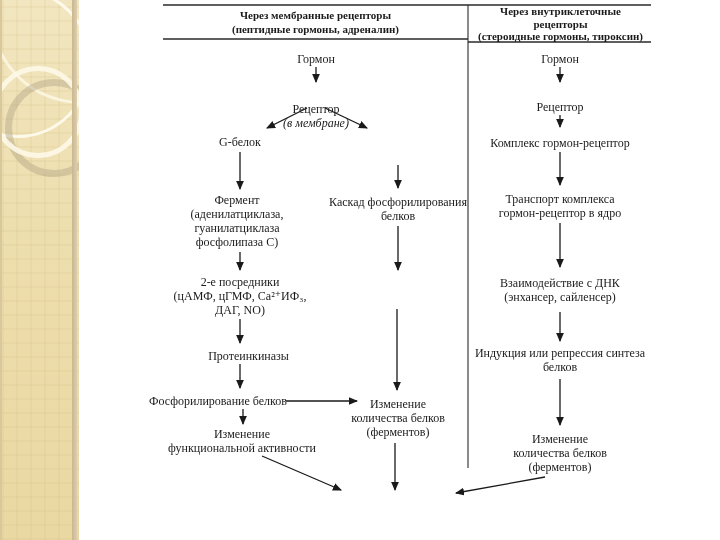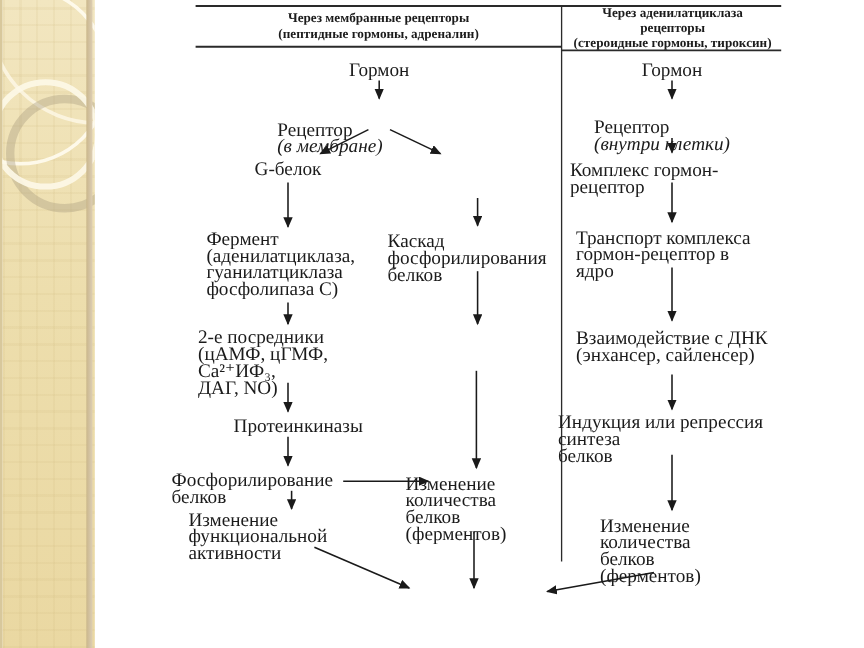--- a/index.html
+++ b/index.html
@@ -19,22 +19,22 @@
   .ring1 { left:-60px; top:-12px; width:150px; height:150px; border:3px solid rgba(255,252,240,0.9); }
   .ring2 { left:-12px; top:-78px; width:182px; height:182px; border:3px solid rgba(255,250,235,0.75); }
   .ring3 { left:3px;  top:79px;  width:98px;  height:98px;  border:7px solid rgba(170,158,128,0.40); }
   .ring4 { left:-10px; top:66px; width:92px;  height:92px;  border:5px solid rgba(253,248,232,0.90); }
   .sidebar-edge { position:absolute; left:72px; top:0; width:5px; height:540px;
              background:linear-gradient(90deg,#cab78c 0%,#dccdb4 100%); }
 
   
   .flow-svg { position:absolute; left:0; top:0; width:720px; height:540px; }
 
-  .node { position:absolute; transform:translateX(-50%); 
-          font-size:16px; line-height:14px; white-space:pre-line; }
+  .node { position:absolute; transform:translateX(-50%); text-align:center;
+          font-size:12px; line-height:14px; white-space:pre-line; }
   .hdr  { position:absolute; text-align:center; font-weight:bold; font-size:11px;
           white-space:pre-line; }
   .hdr-left  { left:163px; top:8px;  width:305px; line-height:14px; }
   .hdr-right { left:470px; top:5px;  width:181px; line-height:12.5px; }
   .it { font-style:italic; }
   .block { display:block; }
 </style>
 </head>
 <body>
 
@@ -84,21 +84,21 @@
       <line x1="560" y1="115" x2="560" y2="127"></line>
       <line x1="560" y1="152" x2="560" y2="185"></line>
       <line x1="560" y1="223" x2="560" y2="267"></line>
       <line x1="560" y1="312" x2="560" y2="341"></line>
       <line x1="560" y1="379" x2="560" y2="425"></line>
     </g>
   </svg>
 
   <div class="hdr hdr-left">Через мембранные рецепторы
 (пептидные гормоны, адреналин)</div>
-  <div class="hdr hdr-right">Через аденилатциклаза
+  <div class="hdr hdr-right">Через внутриклеточные
 рецепторы
 (стероидные гормоны, тироксин)</div>
 
   <div class="node" style="left:316px; top:52px;">Гормон</div>
 
   <div class="node" style="left:316px; top:88px; width:170px;font-family:Liberation Serif, serif;">
     <span>Рецептор</span>
     <span class="it">(в мембране)</span>
   </div>
 
@@ -127,21 +127,20 @@
 
   <div class="node" style="left:398px; top:397px; width:120px;">Изменение
 количества белков
 (ферментов)</div>
 
 
   <div class="node" style="left:560px; top:52px;">Гормон</div>
 
   <div class="node" style="left:560px; top:86px; width:130px;">
     <span>Рецептор</span>
-    <span class="it block">(внутри клетки)</span>
   </div>
 
   <div class="node" style="left:560px; top:136px; width:170px;">Комплекс гормон-рецептор</div>
 
   <div class="node" style="left:560px; top:192px; width:160px;">Транспорт комплекса
 гормон-рецептор в ядро</div>
 
   <div class="node" style="left:560px; top:276px; width:160px;">Взаимодействие с ДНК
 (энхансер, сайленсер)</div>
 

